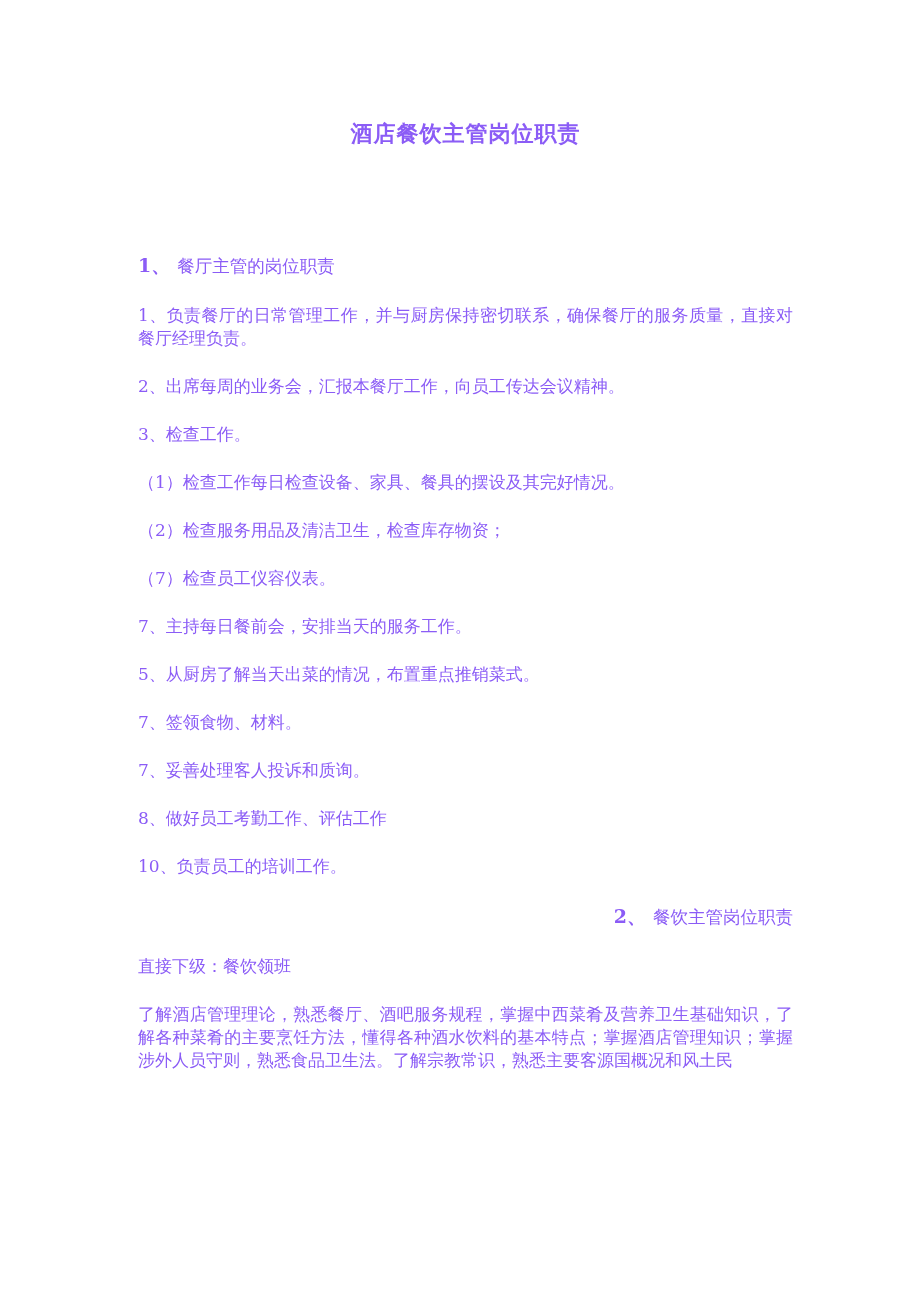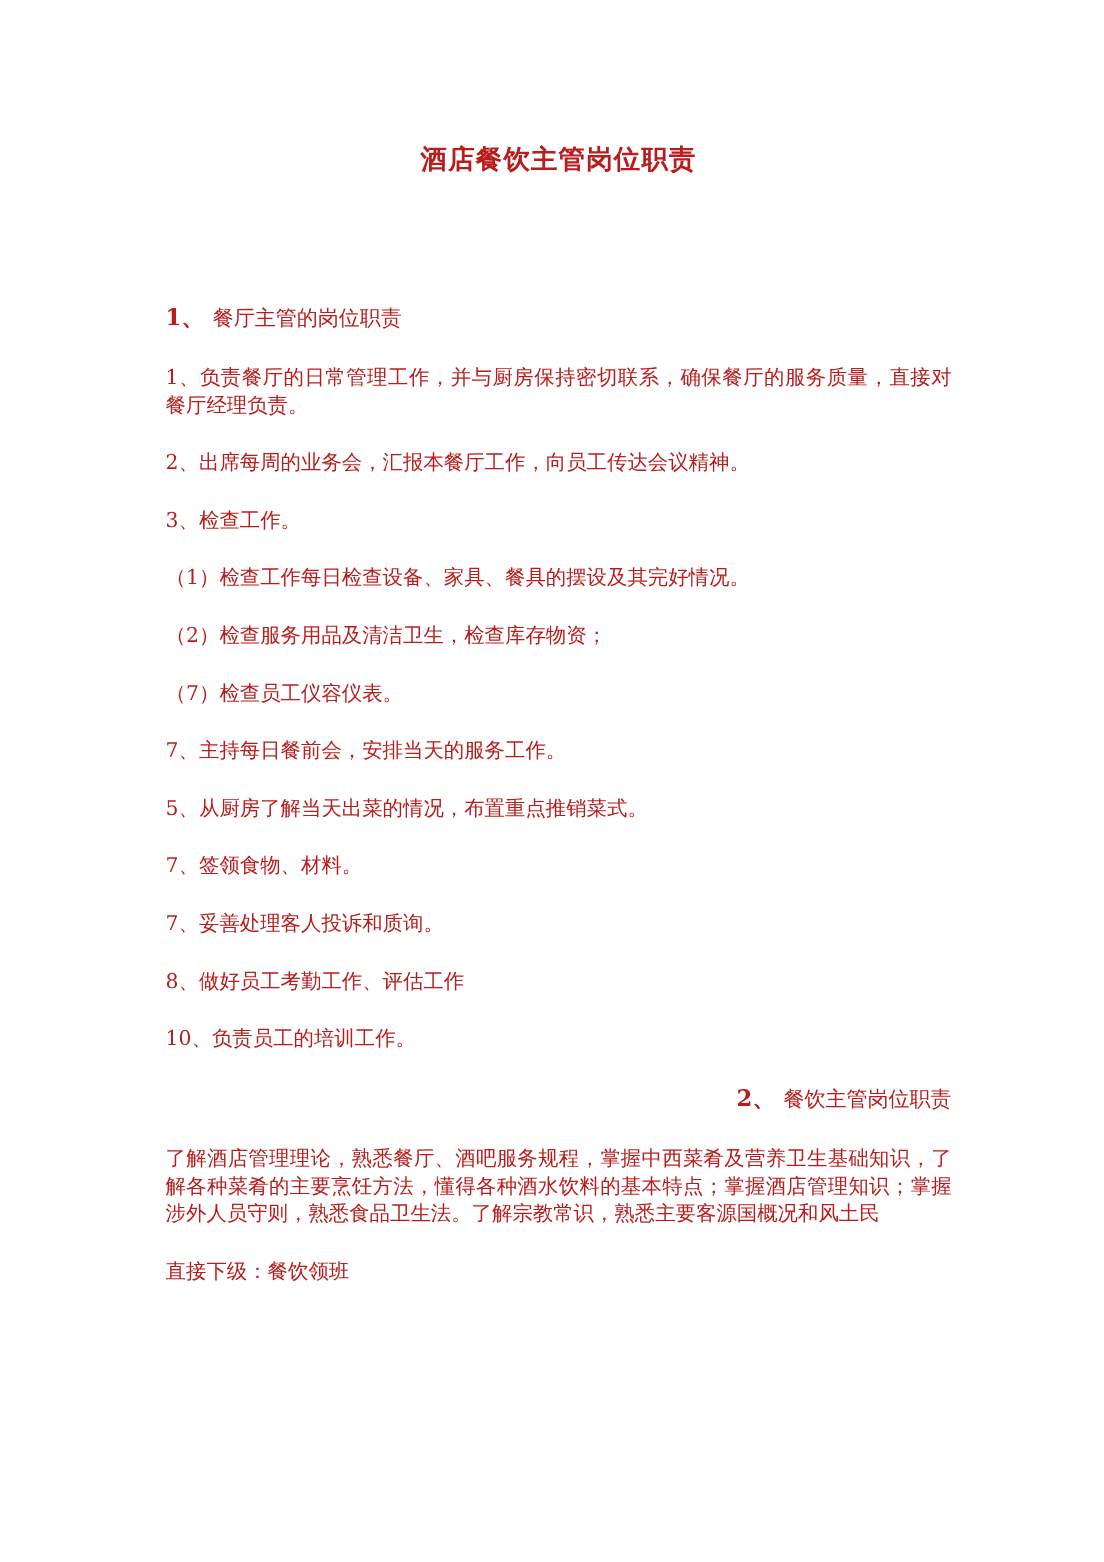--- a/index.html
+++ b/index.html
@@ -8,21 +8,21 @@
     background: #ffffff;
   }
   .page {
     position: relative;
     box-sizing: border-box;
     width: 920px;
     height: 1302px;
     background: #ffffff;
     padding: 118px 127px 0 138px;
     font-family: "DejaVu Serif", "Liberation Serif", serif;
-    color: #b91c1c;
+    color: #8b5cf6;
     overflow: hidden;
   }
   .doc-title {
     margin: 0;
     font-size: 22px;
     line-height: 30px;
     font-weight: 700;
     text-align: center;
     letter-spacing: 1px;
   }
@@ -77,17 +77,17 @@
       <p>7、妥善处理客人投诉和质询。</p>
       <p>8、做好员工考勤工作、评估工作</p>
       <p>10、负责员工的培训工作。</p>
     </div>
 
   <h2 class="section-heading later">
     <span class="h-num">2、</span><span>餐饮主管岗位职责</span>
   </h2>
 
   <div class="para-list">
+      <p>直接下级：餐饮领班</p>
       <p>了解酒店管理理论，熟悉餐厅、酒吧服务规程，掌握中西菜肴及营养卫生基础知识，了解各种菜肴的主要烹饪方法，懂得各种酒水饮料的基本特点；掌握酒店管理知识；掌握涉外人员守则，熟悉食品卫生法。了解宗教常识，熟悉主要客源国概况和风土民</p>
-      <p>直接下级：餐饮领班</p>
     </div>
 
 </div>
 
 </body></html>

